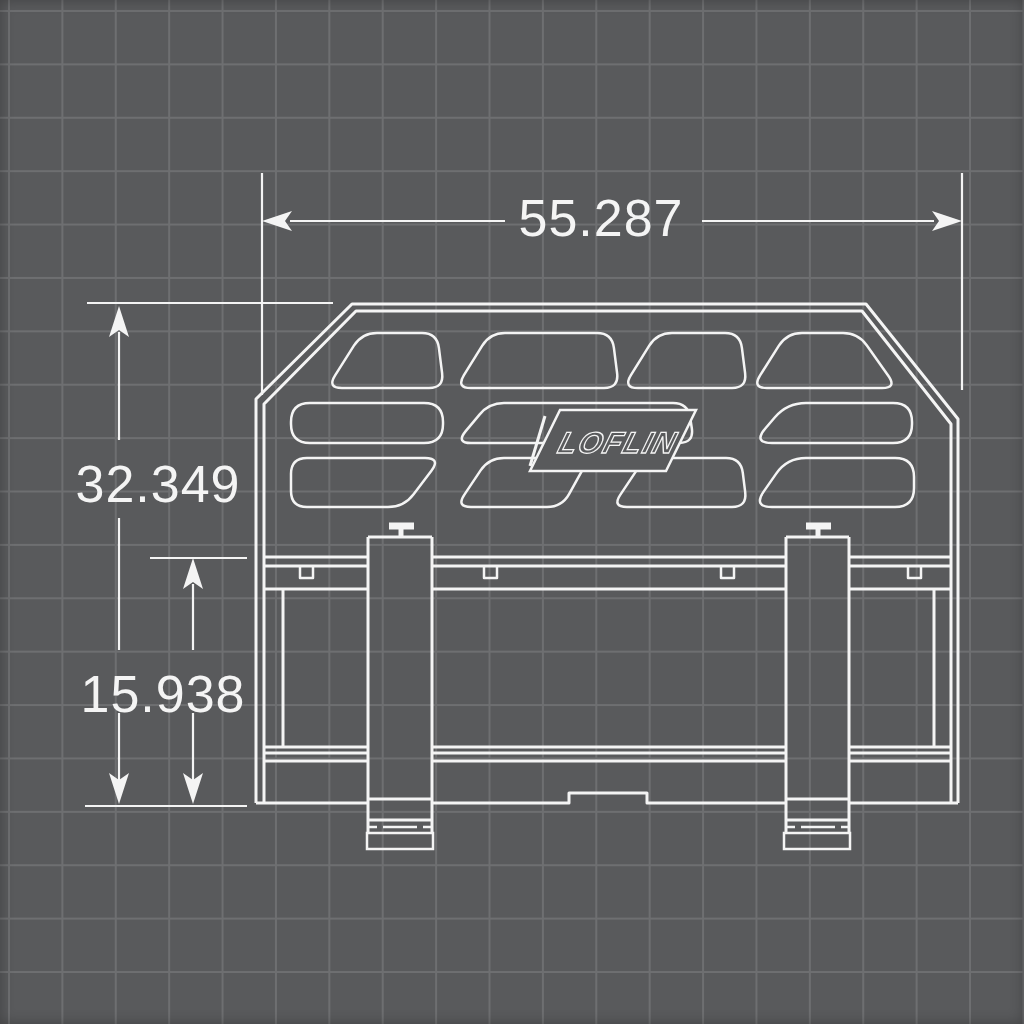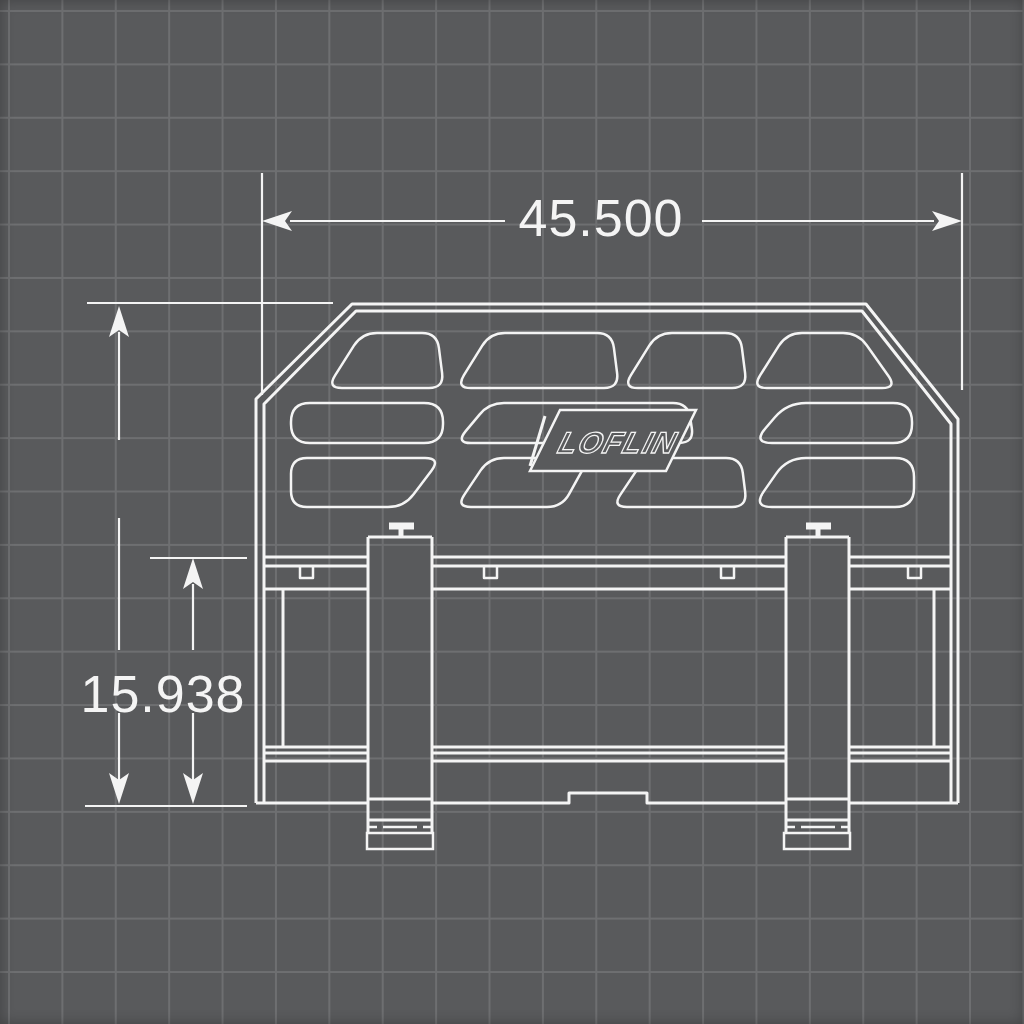--- a/index.html
+++ b/index.html
@@ -121,15 +121,16 @@
     <g fill="var(--line)">
       <polygon points="262,221 292,211 285,221 292,231"></polygon>
       <polygon points="962,221 932,211 939,221 932,231"></polygon>
       <polygon points="119,306 109,337 119,330 129,337"></polygon>
       <polygon points="119,804 109,773 119,780 129,773"></polygon>
       <polygon points="193,558 183,589 193,582 203,589"></polygon>
       <polygon points="193,804 183,773 193,780 203,773"></polygon>
     </g>
   </svg>
 
-  <div class="dim dim-top">45.500</div>
+  <div class="dim dim-top">55.287</div>
+  <div class="dim dim-mid">32.349</div>
   <div class="dim dim-low">15.938</div>
 </div>
 
 </body></html>

